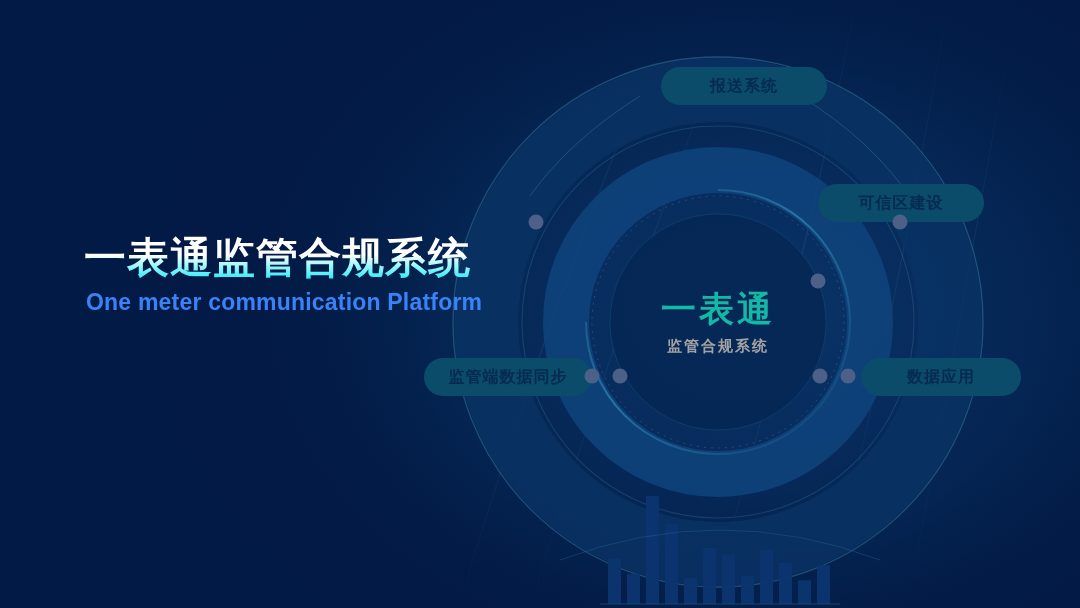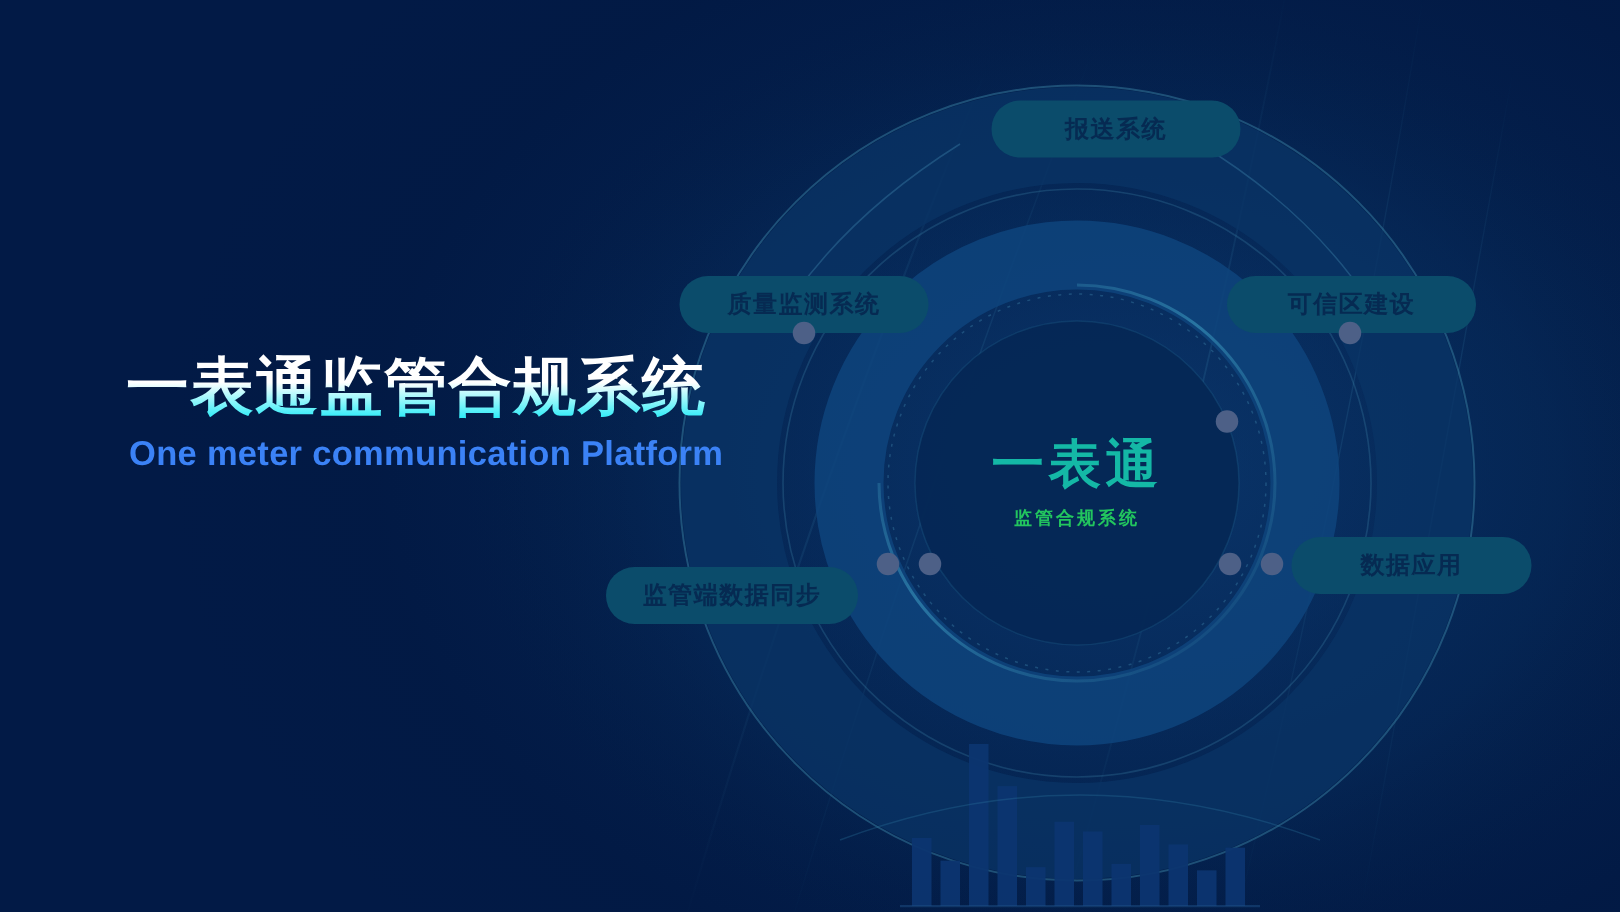--- a/index.html
+++ b/index.html
@@ -85,23 +85,23 @@
   }
   .hub-title {
     font-size: 35px;
     font-weight: bold;
     color: #14b8a6;
     letter-spacing: 3px;
     line-height: 1;
   }
   .hub-sub {
     margin-top: 12px;
-    font-size: 12px;
-    font-weight: bold;
-    color: #22c55e;
+    font-size: 15px;
+    font-weight: bold;
+    color: #a3a3a3;
     letter-spacing: 2px;
     line-height: 1;
   }
 
   
   .pill {
     position: absolute;
     display: flex;
     align-items: center;
     justify-content: center;
@@ -217,29 +217,26 @@
 
   <div class="hub-main">
     <div class="hub-title">一表通</div>
     <div class="hub-sub">监管合规系统</div>
   </div>
 
   <div class="pill" style="left:661px; top:67px; width:166px;">
     <span>报送系统</span>
   </div>
 
-  <div class="pill" style="left:453px; top:184px; width:166px;">
-    <span>质量监测系统</span>
-  </div>
 
   <div class="pill" style="left:818px; top:184px; width:166px;align-items:center;">
     <span>可信区建设</span>
   </div>
 
-  <div class="pill" style="left:404px; top:358px; width:168px;margin-top:20px;">
+  <div class="pill" style="left:424px; top:358px; width:168px;">
     <span>监管端数据同步</span>
   </div>
 
   <div class="pill" style="left:861px; top:358px; width:160px;">
     <span>数据应用</span>
   </div>
 
   <div class="dot" style="left:536px; top:222px;"></div>
   <div class="dot" style="left:900px; top:222px;"></div>
   <div class="dot" style="left:818px; top:281px;"></div>

